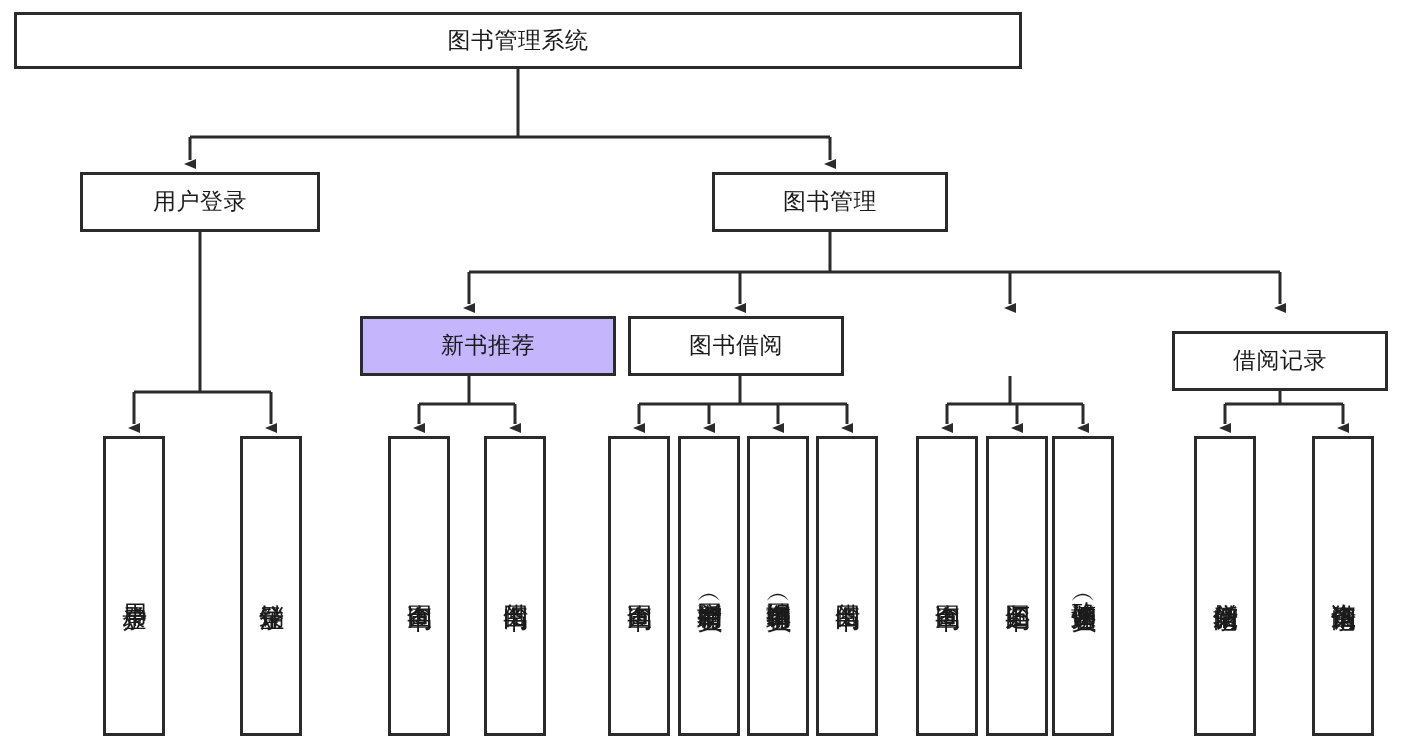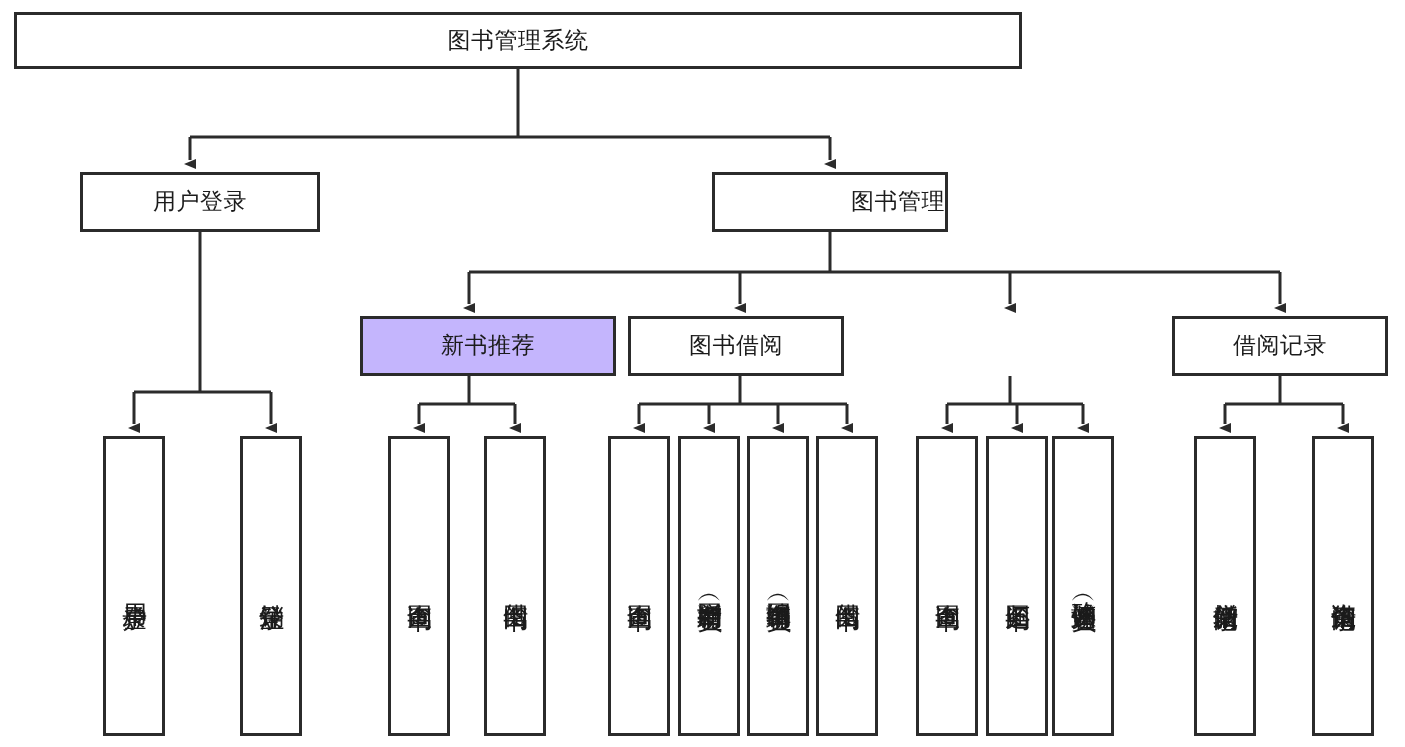--- a/index.html
+++ b/index.html
@@ -124,31 +124,31 @@
     </g>
   </svg>
 
   <div class="node horiz" id="n-root" style="left: 14px; top: 12px; width: 1008px; height: 57px; border-color: rgb(43, 43, 43); background: rgb(255, 255, 255); color: rgb(27, 27, 27);">
     <span>图书管理系统</span>
   </div>
 
   <div class="node horiz" id="n-l2-0" style="left: 80px; top: 172px; width: 240px; height: 60px; border-color: rgb(43, 43, 43); background: rgb(255, 255, 255); color: rgb(27, 27, 27);">
     <span>用户登录</span>
   </div>
-  <div class="node horiz" id="n-l2-1" style="left: 712px; top: 172px; width: 236px; height: 60px; border-color: rgb(43, 43, 43); background: rgb(255, 255, 255); color: rgb(27, 27, 27); justify-content: flex-end;">
+  <div class="node horiz" id="n-l2-1" style="left: 712px; top: 172px; width: 236px; height: 60px; border-color: rgb(43, 43, 43); background: rgb(255, 255, 255); color: rgb(27, 27, 27);">
     <span>图书管理</span>
   </div>
 
   <div class="node horiz" id="n-l3-0" style="left: 360px; top: 316px; width: 256px; height: 60px; border-color: rgb(43, 43, 43); background: #c4b5fd; color: rgb(27, 27, 27);">
     <span>新书推荐</span>
   </div>
   <div class="node horiz" id="n-l3-1" style="left: 628px; top: 316px; width: 216px; height: 60px; border-color: rgb(43, 43, 43); background: rgb(255, 255, 255); color: rgb(27, 27, 27);">
     <span>图书借阅</span>
   </div>
-  <div class="node horiz" id="n-l3-3" style="left: 1172px; top: 316px; width: 216px; height: 60px; border-color: rgb(43, 43, 43); background: rgb(255, 255, 255); color: rgb(27, 27, 27);">
+  <div class="node horiz" id="n-l3-3" style="left: 1172px; top: 331px; width: 216px; height: 60px; border-color: rgb(43, 43, 43); background: rgb(255, 255, 255); color: rgb(27, 27, 27);">
     <span>借阅记录</span>
   </div>
 
   <div class="node vert" id="n-lf-0" style="left: 103px; top: 436px; width: 62px; height: 300px; border-color: rgb(43, 43, 43); background: rgb(255, 255, 255); color: rgb(27, 27, 27);">
     <span>用户登录</span>
   </div>
   <div class="node vert" id="n-lf-1" style="left: 240px; top: 436px; width: 62px; height: 300px; border-color: rgb(43, 43, 43); background: rgb(255, 255, 255); color: rgb(27, 27, 27);">
     <span>注销登录</span>
   </div>
   <div class="node vert" id="n-lf-2" style="left: 388px; top: 436px; width: 62px; height: 300px; border-color: rgb(43, 43, 43); background: rgb(255, 255, 255); color: rgb(27, 27, 27);">

